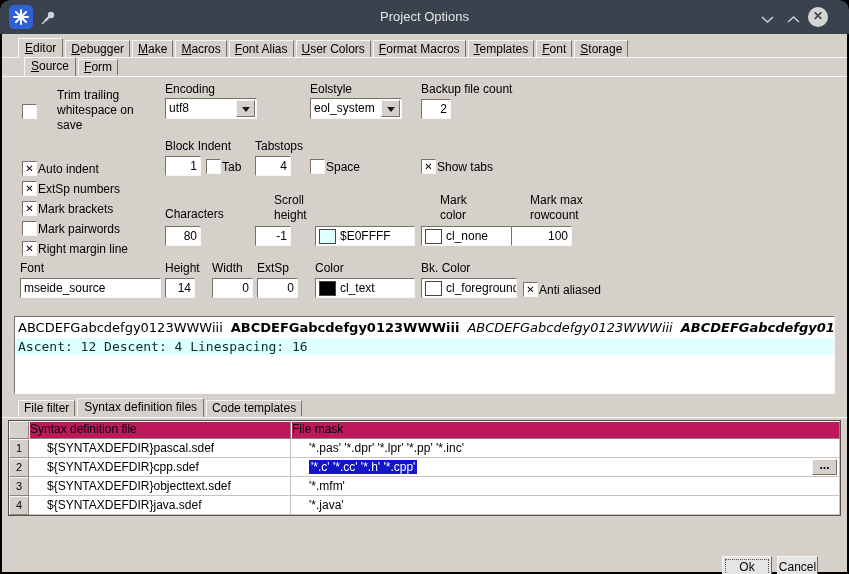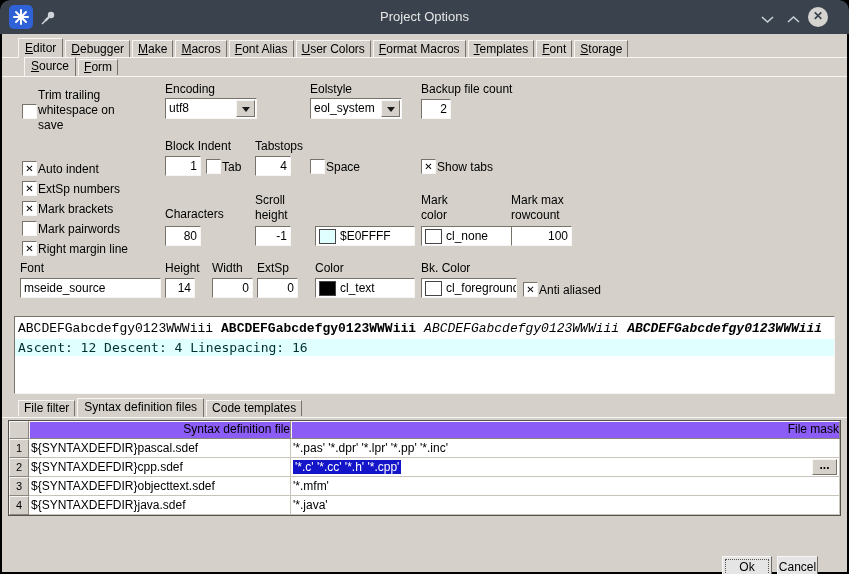--- a/index.html
+++ b/index.html
@@ -12,21 +12,21 @@
            color:#e6e6e6; font-size:13px; }
   .app-icon { position:absolute; left:9px; top:5px; width:24px; height:24px;
               background:#2f62d6; border-radius:5px; display:flex; align-items:center; justify-content:center; }
   .pin-icon { position:absolute; left:41px; top:10px; }
   .tb-chev { position:absolute; top:13px; cursor:default; }
   .close-btn { position:absolute; left:808px; top:7px; width:20px; height:20px; border-radius:50%;
                background:#d6d4d0; color:#3a434d; text-align:center; line-height:19px;
                font-size:12px; font-weight:bold; }
   .dialog-bg { position:absolute; left:2px; top:34px; width:845px; height:538px; background:#d5d1ca; }
   .lbl { position:absolute; line-height:14px; white-space:nowrap; }
-  .lbl.wrap { white-space:normal; line-height:15px; }
+  .lbl.wrap { white-space:normal; line-height:15px;margin-left:19px; }
 
   
   .tabstrip { position:absolute; display:flex; align-items:flex-end; z-index:2; height:20px;margin-left:14px; }
   .tab { display:inline-block; background:#d5d1ca; border:1px solid;
          border-color:#f7f6f4 #77726a #77726a #f7f6f4; border-bottom:none;
          padding:0 5px; height:16px; line-height:16px; margin:0 2px 1px 0; cursor:default; }
   .tab.active { height:19px; line-height:18px; margin-bottom:0; padding:0 6px; }
   .tab.acc::first-letter { text-decoration:underline; }
   .strip-line { position:absolute; z-index:1; height:2px; background:#d5d1ca; border-top:1px solid #f7f6f4; }
 
@@ -48,38 +48,38 @@
   .arrow-down { display:block; width:0; height:0; border:4px solid transparent;
                 border-top:5px solid #1a1a1a; margin:6px auto 0; }
   .colorfield { display:flex; align-items:center; gap:4px; }
   .swatch { width:15px; height:13px; border:1px solid #444; flex:0 0 auto; }
 
   
   .testbox { position:absolute; background:#fff; border:1px solid;
              border-color:#77726a #f7f6f4 #f7f6f4 #77726a; overflow:hidden; box-sizing:border-box; }
   .testline1 { white-space:nowrap; padding:3px 3px 0; font-family:"DejaVu Sans", sans-serif;
                font-size:13px; overflow:hidden; }
-  .testline1 span { margin-right:8px;font-family:Liberation Mono, monospace; }
+  .testline1 span { margin-right:8px; }
   .s-b { font-weight:bold; } .s-i { font-style:italic; } .s-bi { font-weight:bold; font-style:italic; }
   .testline2 { margin-top:3px; background:#e0ffff; font-family:"DejaVu Sans Mono", monospace;
                font-size:13px; line-height:17px; padding:0 3px; color:#003030; }
 
   
   .grid { position:absolute; background:#fff; border:1px solid #55524c; box-sizing:border-box; }
   .grow { display:flex; height:19px; }
   .grow.ghead { height:18px; }
   .gnum { width:20px; flex:0 0 20px; background:#d5d1ca; border:1px solid;
           border-color:#f7f6f4 #8a867e #8a867e #f7f6f4; text-align:center; line-height:16px;
           font-size:11px; box-sizing:border-box; }
-  .ghcell { background:#8b5cf6; border:1px solid; border-color:#f7f6f4 #8a867e #8a867e #f7f6f4;
-            text-align:right; line-height:15px; box-sizing:border-box; }
+  .ghcell { background:#be185d; border:1px solid; border-color:#f7f6f4 #8a867e #8a867e #f7f6f4;
+            text-align:left; line-height:15px; box-sizing:border-box; }
   .gc1 { width:262px; flex:0 0 262px; }
   .gc2 { flex:1 1 auto; }
   .gcell { border-right:1px solid #c8c4bc; border-bottom:1px solid #c8c4bc; line-height:18px;
-           padding-left:2px; white-space:nowrap; overflow:hidden; background:#fff; box-sizing:border-box; }
+           padding-left:18px; white-space:nowrap; overflow:hidden; background:#fff; box-sizing:border-box; }
   .sel-cell { position:relative; }
   .sel { background:#1414c8; color:#fff; padding:0 2px; }
   .dots-btn { position:absolute; right:2px; top:1px; width:25px; height:16px; background:#d5d1ca;
               border:1px solid; border-color:#f7f6f4 #77726a #77726a #f7f6f4; text-align:center;
               line-height:11px; font-weight:bold; box-sizing:border-box; }
 
   .btn { position:absolute; height:22px; background:#e5e5e5; border:1px solid;
          border-color:#f7f6f4 #6e6a63 #6e6a63 #f7f6f4; text-align:center; line-height:20px;
          box-sizing:border-box; cursor:default;margin-top:26px; }
   .btn.default { outline:1px dotted #55524c; outline-offset:-4px; }

